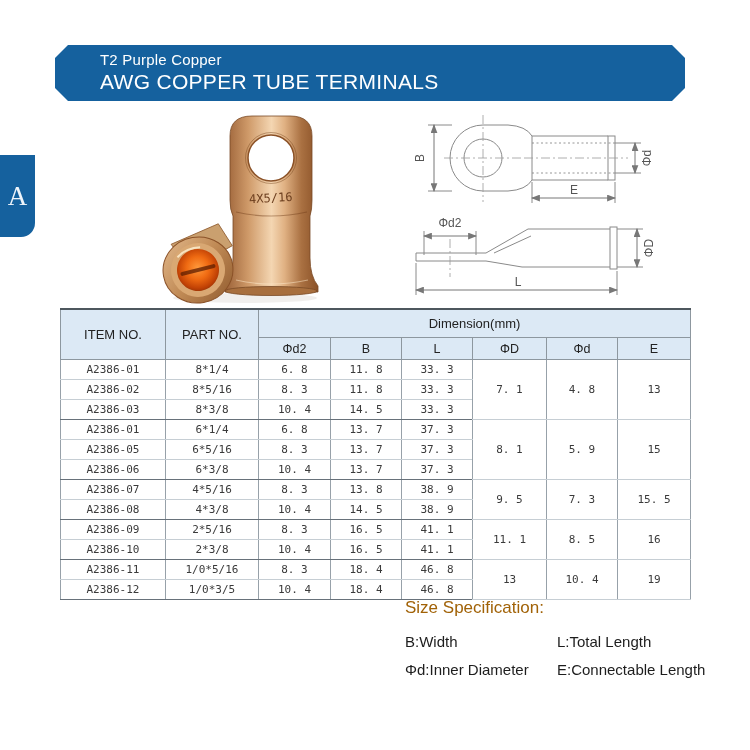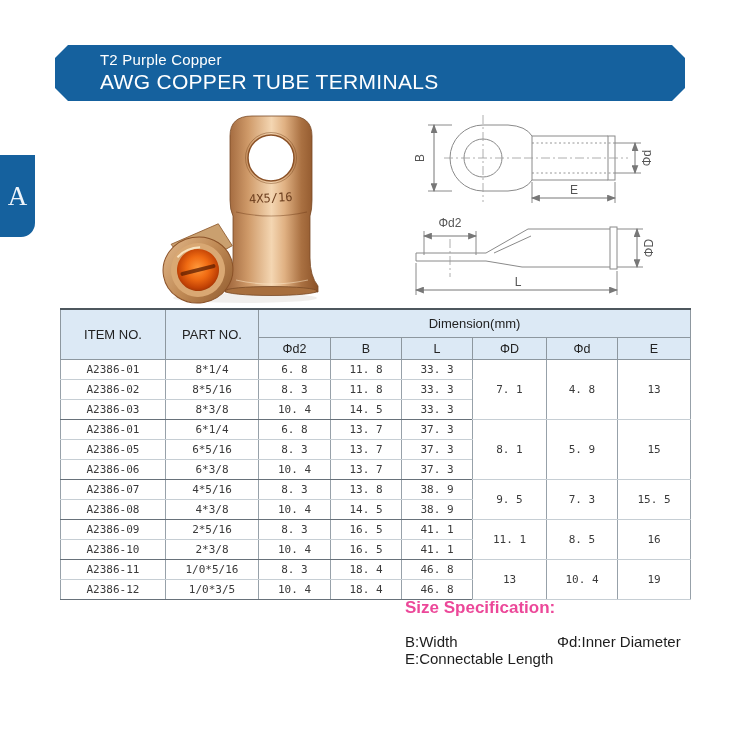--- a/index.html
+++ b/index.html
@@ -34,22 +34,22 @@
   .spec-table .h1 th{height:25px;}
   .spec-table .h2 th{height:19px;font-size:12.5px;}
   .spec-table td{border-left:1px solid #97a1a9;border-right:1px solid #97a1a9;
                  border-bottom:1px solid #c6ced4;height:17px;text-align:center;
                  font-family:"DejaVu Sans Mono",monospace;font-size:11px;color:#3a3a3a;
                  white-space:nowrap;overflow:hidden;}
   .spec-table tr.group-end td{border-bottom:1px solid #67717a;}
 
   
   .size-spec{position:absolute;left:405px;top:598px;width:320px;}
-  .size-spec-title{font-size:17px;font-weight:bold;color:#ec4899;}
-  .size-grid{display:grid;grid-template-columns:152px auto;margin-top:15px;
+  .size-spec-title{font-size:17px;font-weight:normal;color:#a16207;}
+  .size-grid{display:grid;grid-template-columns:152px auto;margin-top:15px;row-gap:11px;
              font-size:15px;color:#1d1d1d;}
 </style>
 </head>
 <body>
 
 <div class="page">
 
   <div class="banner">
     <div class="banner-subtitle">T2 Purple Copper</div>
     <div class="banner-title">AWG COPPER TUBE TERMINALS</div>
@@ -297,18 +297,19 @@
         <td>18. 4</td>
         <td>46. 8</td>
       </tr>
     </tbody>
   </table>
 
   <div class="size-spec">
     <div class="size-spec-title">Size Specification:</div>
     <div class="size-grid">
       <span>B:Width</span>
+      <span>L:Total Length</span>
       <span>Φd:Inner Diameter</span>
       <span>E:Connectable Length</span>
     </div>
   </div>
 
 </div>
 
 </body></html>

